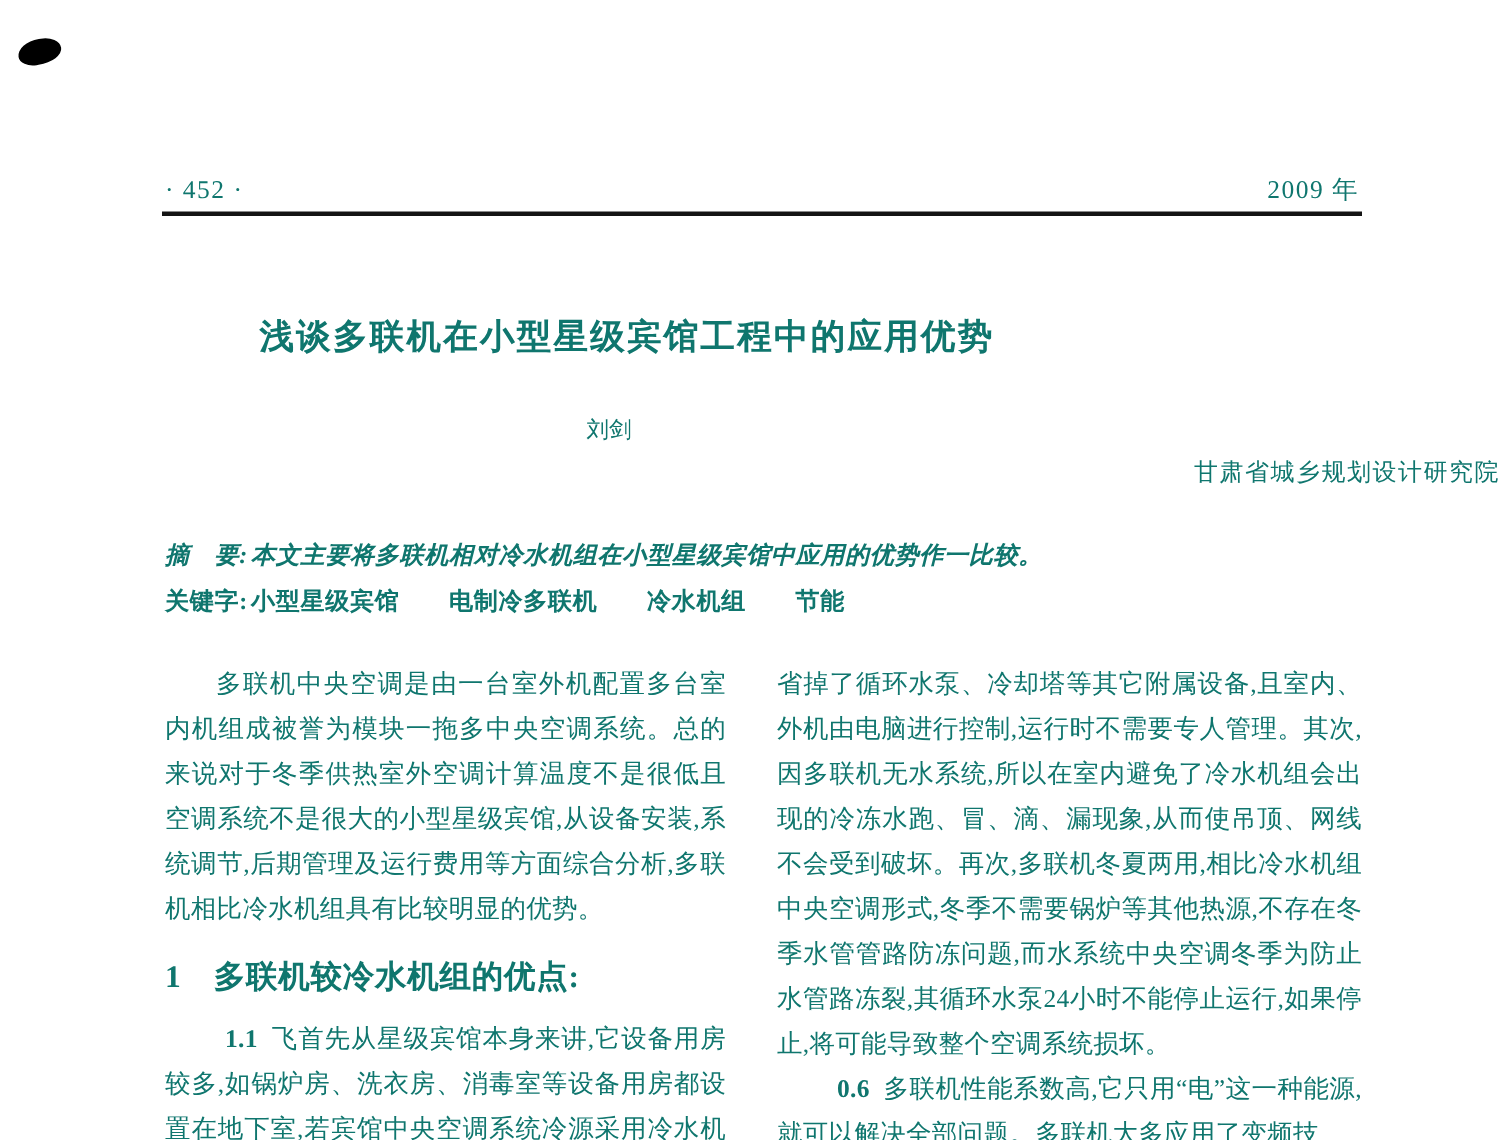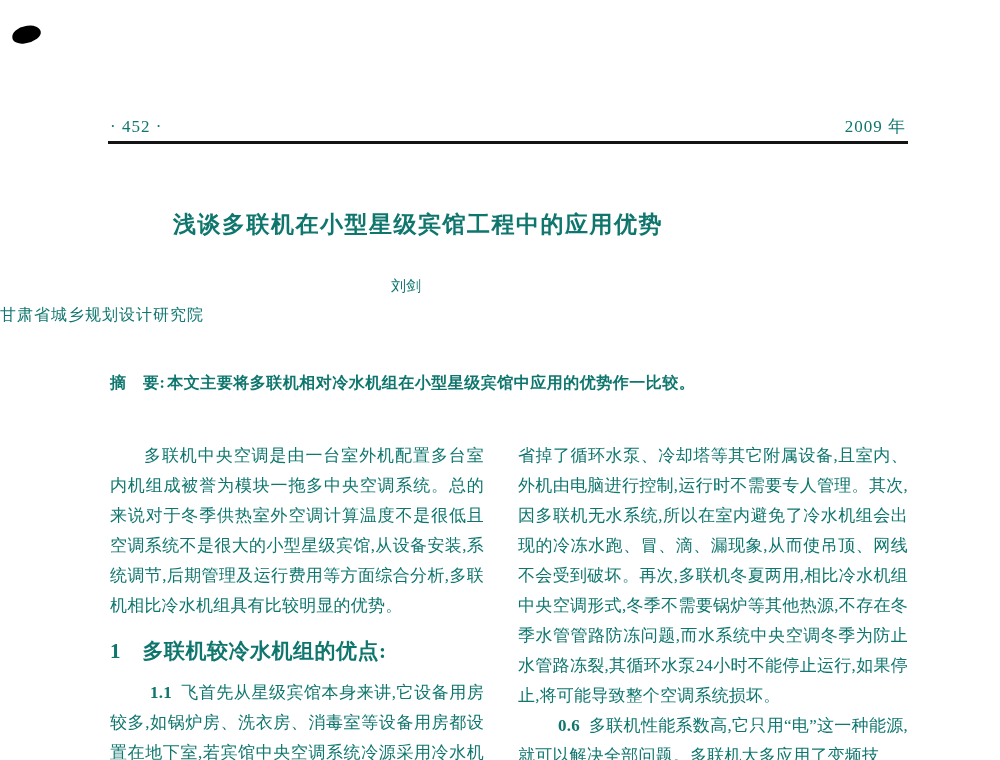--- a/index.html
+++ b/index.html
@@ -32,27 +32,27 @@
   .article-title {
     position:absolute; left:0; top:209px; width:836px;
     text-align:center; font-size:23px; font-weight:bold; letter-spacing:1.5px;
   }
   .author {
     position:absolute; left:0; top:277px; width:812px;
     text-align:center; font-size:15px;
   }
   .affiliation {
     position:absolute; left:0; top:305px; width:1000px;
-    text-align:left; font-size:16px; letter-spacing:1px;
+    text-align:right; font-size:16px; letter-spacing:1px;
   }
   .abstract-line, .keywords-line {
     position:absolute; left:110px; width:800px;
     font-size:16px; font-weight:bold; letter-spacing:0.5px;
   }
-  .abstract-line { top:373px; }
+  .abstract-line { top:360px;font-style:italic; }
   .keywords-line { top:391px; }
   .abstract-line .lbl, .keywords-line .lbl { font-weight:bold; margin-right:2px; }
   .columns {
     position:absolute; left:110px; top:441px; width:798px;
     display:flex; gap:34px;
   }
   .col {
     font-size:17px; line-height:30px;
     text-align:justify; text-justify:inter-ideograph;
     letter-spacing:0.2px;
@@ -83,20 +83,23 @@
   <h1 class="article-title">浅谈多联机在小型星级宾馆工程中的应用优势</h1>
 
   <div class="author">刘剑</div>
 
   <div class="affiliation">甘肃省城乡规划设计研究院</div>
 
   <p class="abstract-line">
     <span class="lbl">摘　要:</span><span>本文主要将多联机相对冷水机组在小型星级宾馆中应用的优势作一比较。</span>
   </p>
 
+  <p class="keywords-line">
+    <span class="lbl">关键字:</span><span>小型星级宾馆　　电制冷多联机　　冷水机组　　节能</span>
+  </p>
 
   <div class="columns">
 
     <div class="col col-left">
       <p class="indent">多联机中央空调是由一台室外机配置多台室内机组成被誉为模块一拖多中央空调系统。总的来说对于冬季供热室外空调计算温度不是很低且空调系统不是很大的小型星级宾馆,从设备安装,系统调节,后期管理及运行费用等方面综合分析,多联机相比冷水机组具有比较明显的优势。</p>
       <h3 class="section-heading">1　多联机较冷水机组的优点:</h3>
       <p><b class="sec-num">1.1</b><span>飞首先从星级宾馆本身来讲,它设备用房较多,如锅炉房、洗衣房、消毒室等设备用房都设置在地下室,若宾馆中央空调系统冷源采用冷水机组,制</span></p>
     </div>
 
     <div class="col col-right">

